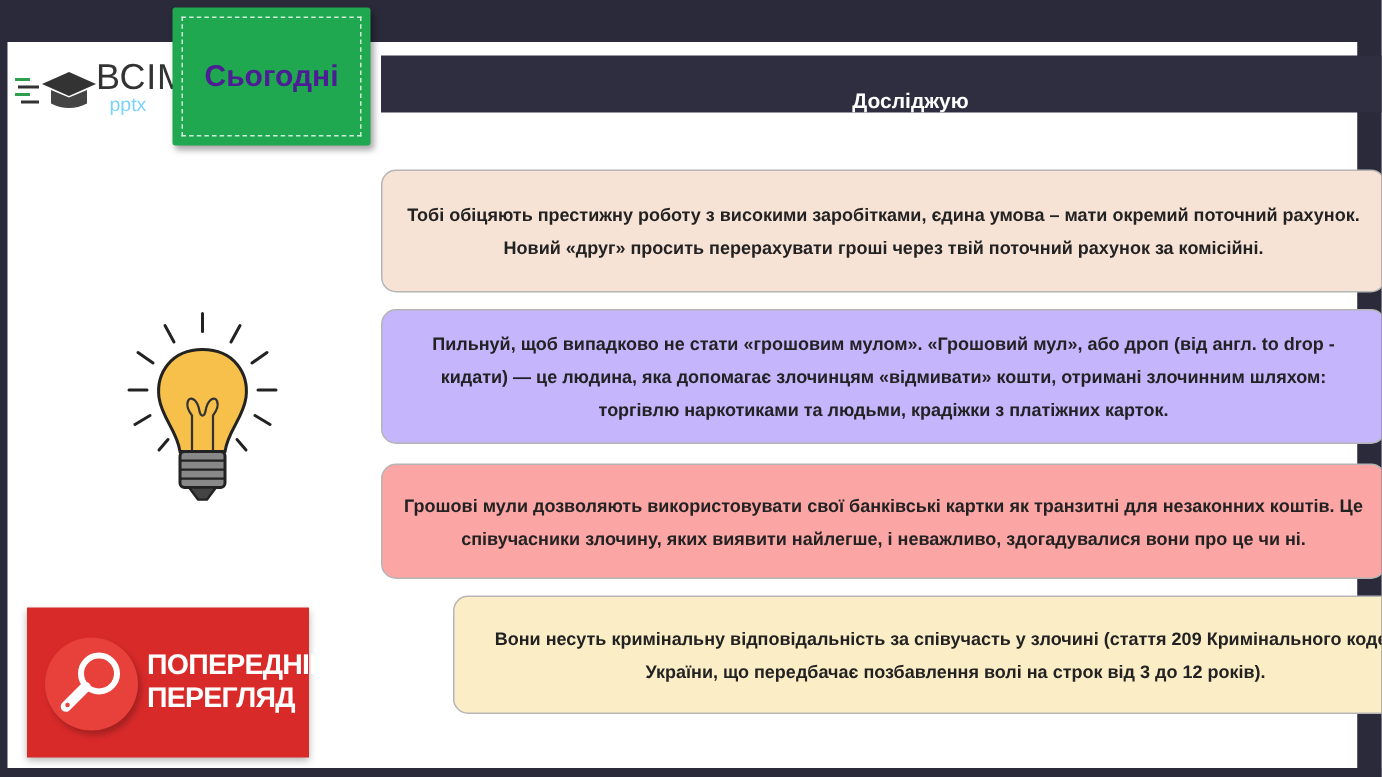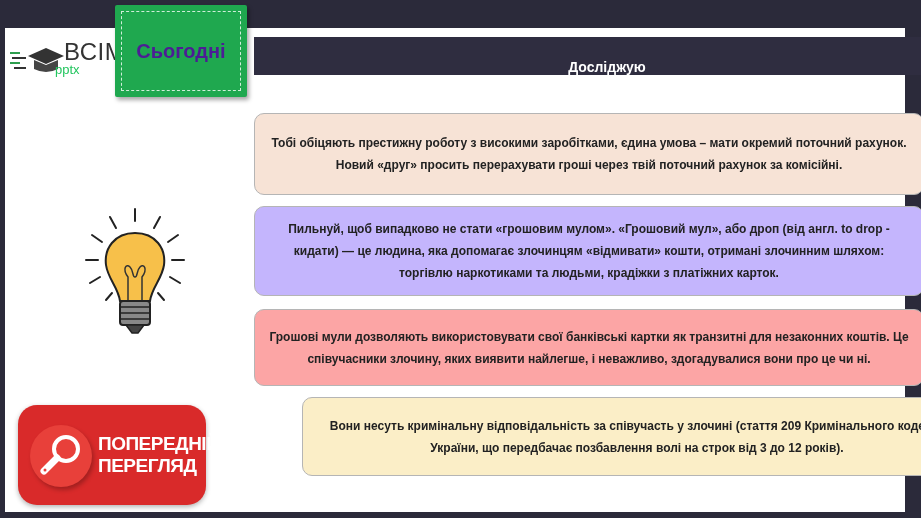--- a/index.html
+++ b/index.html
@@ -1,34 +1,34 @@
 <!DOCTYPE html>
 <html><head>
 <meta charset="utf-8">
 <style>
   html,body{margin:0;padding:0;}
   body{width:921px;height:518px;overflow:hidden;background:#2b2a3a;font-family:"Liberation Sans",sans-serif;position:relative;}
   .slide{position:absolute;left:5px;top:28px;width:900px;height:484px;background:#ffffff;}
   .left-dark{position:absolute;left:0;top:410px;width:40px;height:108px;background:#2b2a3a;}
   .logo{position:absolute;left:10px;top:38px;width:110px;height:40px;}
   .logo-text{position:absolute;left:54px;top:0;font-size:24px;color:#333;letter-spacing:0.5px;}
-  .logo-sub{position:absolute;left:45px;top:24px;font-size:13px;color:#22c55e;}
+  .logo-sub{position:absolute;left:63px;top:24px;font-size:13px;color:#7dd3fc;}
   .date-badge{position:absolute;left:115px;top:5px;width:132px;height:92px;background:#1fa84f;border-radius:2px;box-shadow:2px 3px 4px rgba(0,0,0,0.35);}
   .date-inner{position:absolute;left:6px;top:6px;right:6px;bottom:6px;border:1.5px dashed #cfeed9;display:flex;flex-direction:column;align-items:center;justify-content:center;color:#4c1d95;font-weight:bold;}
   .date-label{font-size:20px;line-height:26px;}
   .date-value{font-size:20px;line-height:26px;}
   .title-bar{position:absolute;left:254px;top:37px;width:706px;height:38px;background:#2f2d40;display:flex;align-items:flex-end;justify-content:center;}
   .title-text{color:#fff;font-weight:bold;font-size:14px;}
   .card{position:absolute;left:254px;width:670px;border-radius:10px;border:1px solid #b5b5b5;display:flex;align-items:center;justify-content:center;text-align:center;box-sizing:border-box;padding:0 12px;font-weight:bold;color:#222;font-size:12px;line-height:22px;}
   .c1{top:113px;height:82px;background:#f7e3d6;}
   .c2{top:206px;height:90px;background:#c4b5fd;}
   .c3{top:309px;height:77px;background:#fca5a5;}
   .c4{top:397px;height:79px;background:#fbeec7;margin-left:48px;}
   .bulb{position:absolute;left:80px;top:205px;width:110px;height:140px;}
-  .preview{position:absolute;left:18px;top:405px;width:188px;height:100px;background:#d92a2a;border-radius:19px;box-shadow:0 2px 5px rgba(0,0,0,0.3);}
+  .preview{position:absolute;left:18px;top:405px;width:188px;height:100px;background:#d92a2a;border-radius:0;box-shadow:0 2px 5px rgba(0,0,0,0.3);}
   .preview-circle{position:absolute;left:12px;top:20px;width:62px;height:62px;border-radius:50%;background:#e8403a;box-shadow:2px 3px 4px rgba(0,0,0,0.25);}
   .preview-text{position:absolute;left:80px;top:28px;color:#fff;font-weight:bold;font-size:19px;line-height:22px;letter-spacing:-0.5px;}
   .frame-right{position:absolute;left:905px;top:0;width:16px;height:518px;background:#2b2a3a;}
   .frame-bottom{position:absolute;left:0;top:512px;width:921px;height:6px;background:#2b2a3a;}
 </style>
 </head>
 <body>
 
 <div class="left-dark"></div>
 <div class="slide"></div>

